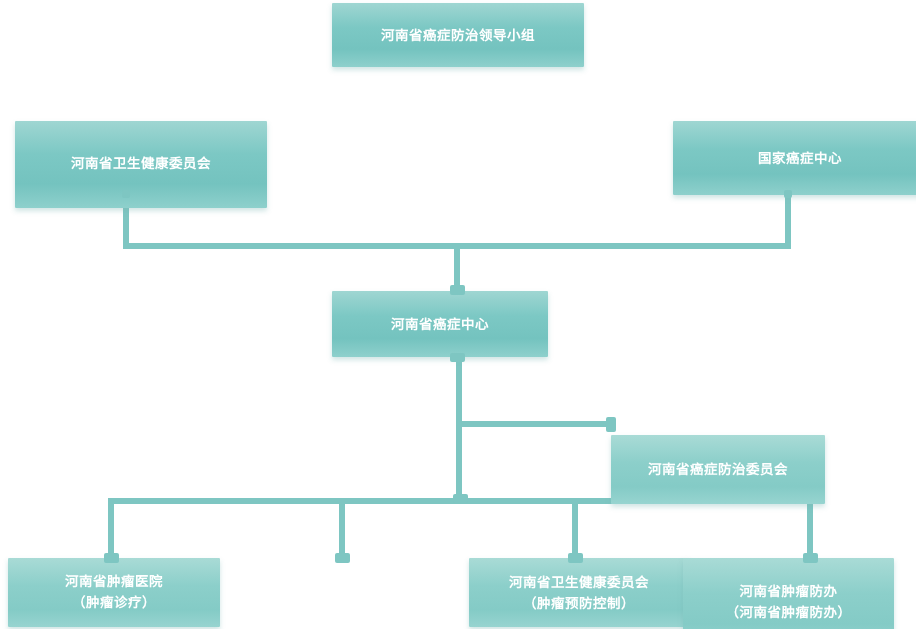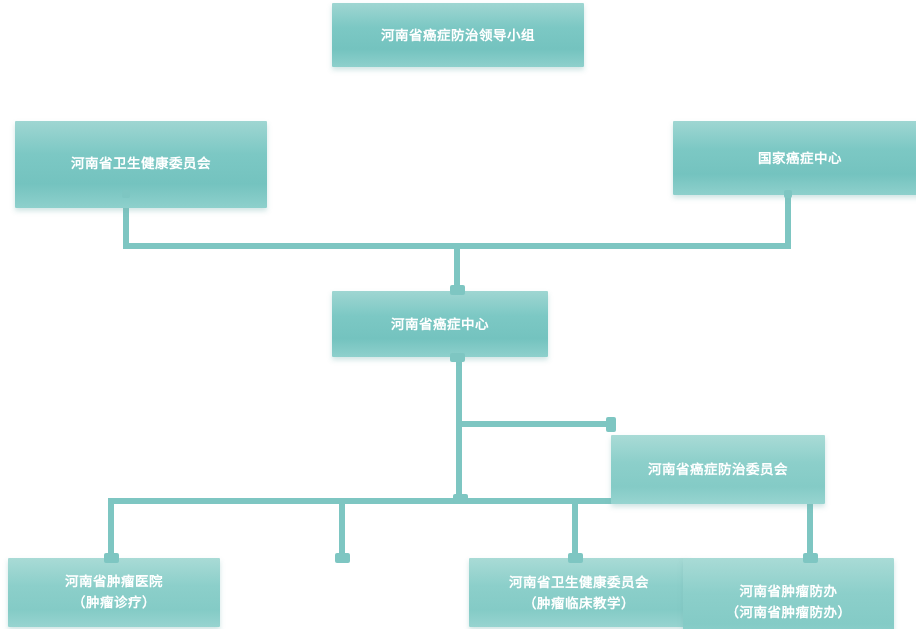--- a/index.html
+++ b/index.html
@@ -106,21 +106,21 @@
     <span>
       <span class="txt">河南省肿瘤医院</span>
       <span class="txt">（肿瘤诊疗）</span>
     </span>
   </div>
 
 
   <div class="node pale" style="left:469px;top:558px;width:220px;height:69px;">
     <span>
       <span class="txt">河南省卫生健康委员会</span>
-      <span class="txt">（肿瘤临床教学）</span>
+      <span class="txt">（肿瘤预防控制）</span>
     </span>
   </div>
 
   <div class="node pale" style="left:683px;top:558px;width:211px;height:88px;">
     <span>
       <span class="txt">河南省肿瘤防办</span>
       <span class="txt">（河南省肿瘤防办）</span>
     </span>
   </div>
 

